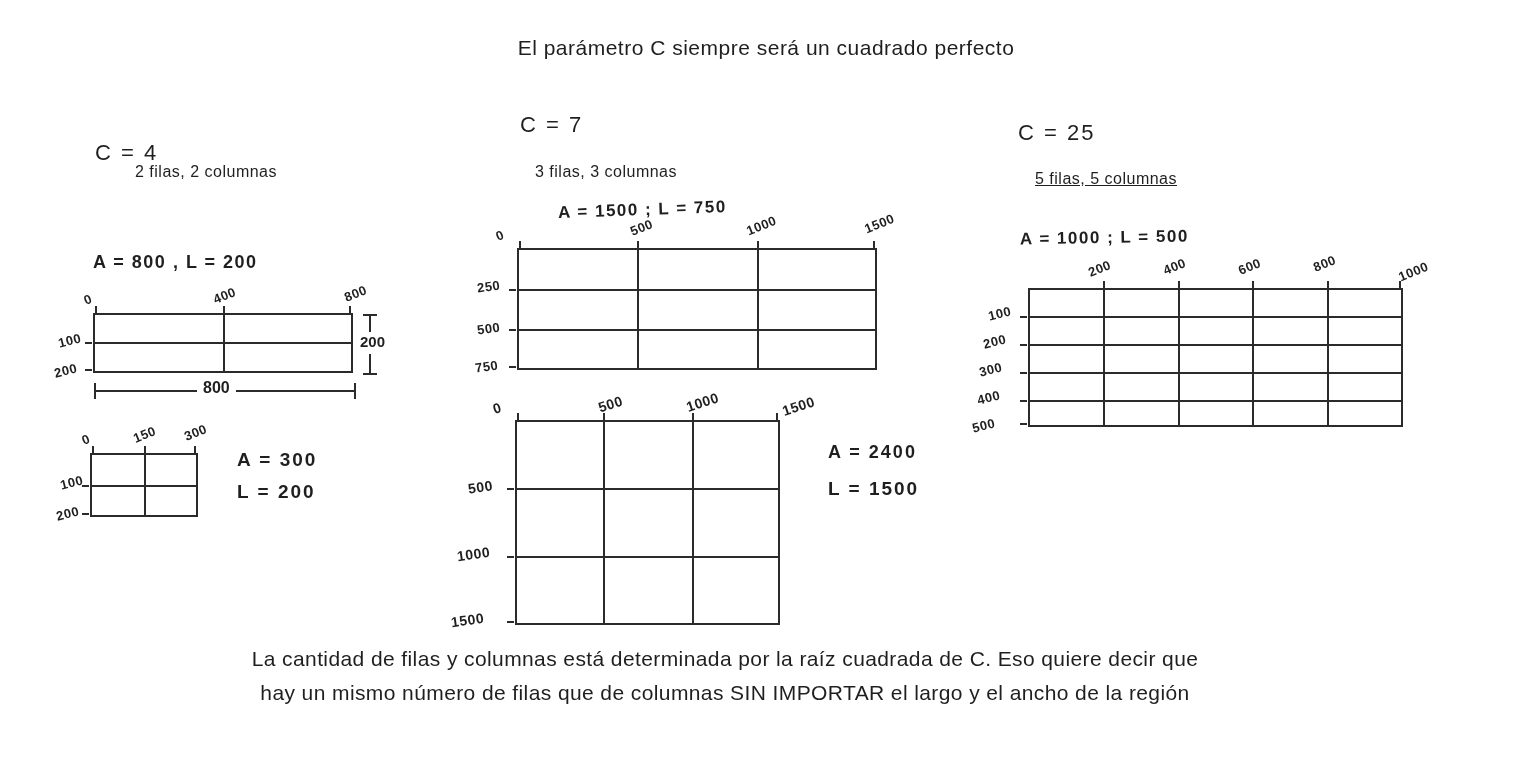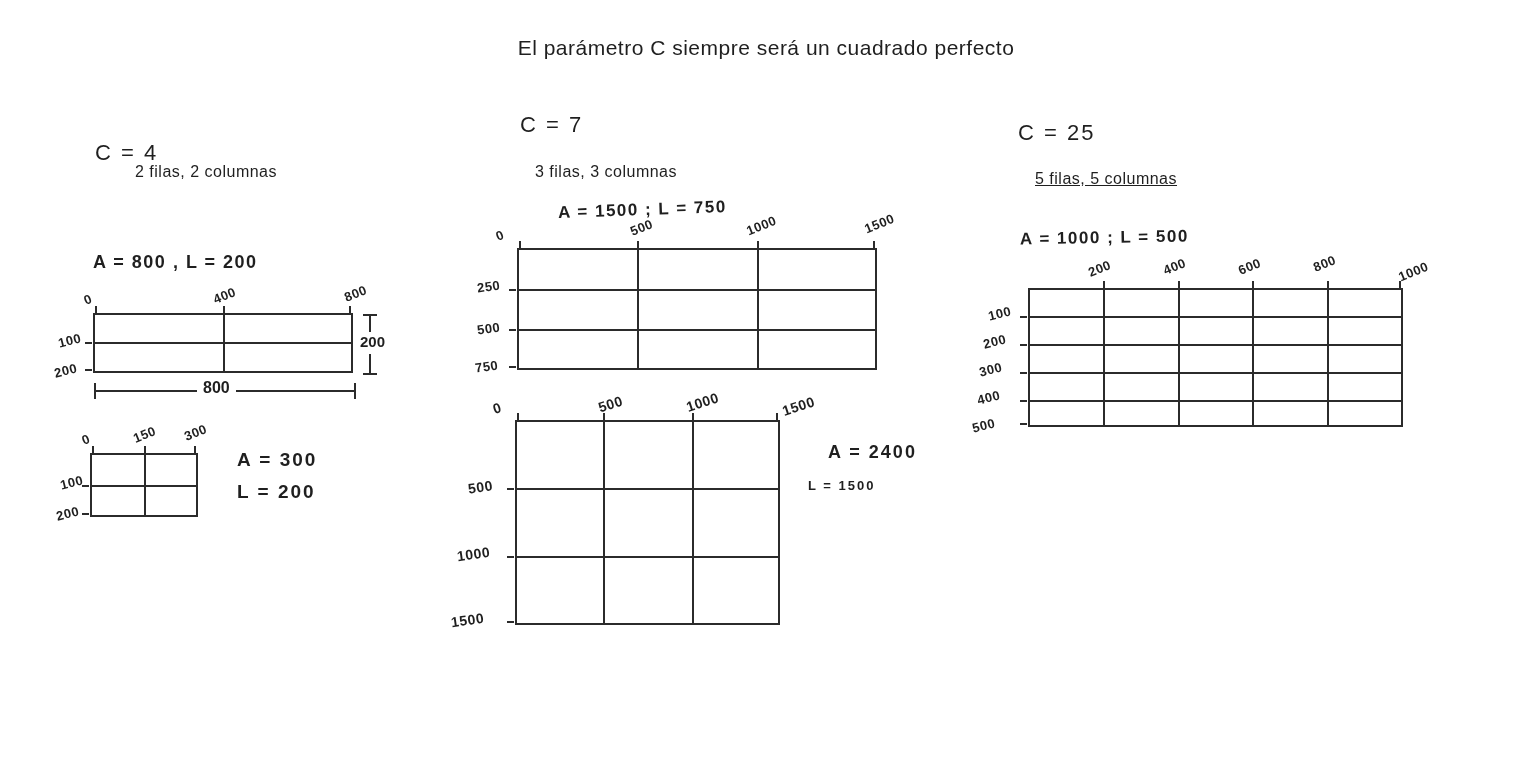--- a/index.html
+++ b/index.html
@@ -128,21 +128,21 @@
     <div class="tickh" style="top:199px;"></div>
   </div>
   <span class="t xtick2" style="left:493px;top:400px;">0</span>
   <span class="t xtick2" style="left:598px;top:396px;">500</span>
   <span class="t xtick2" style="left:686px;top:394px;">1000</span>
   <span class="t xtick2" style="left:782px;top:398px;">1500</span>
   <span class="t ytick2" style="left:468px;top:479px;font-size:14px;">500</span>
   <span class="t ytick2" style="left:457px;top:546px;font-size:14px;">1000</span>
   <span class="t ytick2" style="left:451px;top:612px;font-size:14px;">1500</span>
   <span class="t sidelabel" style="left:828px;top:442px;font-size:18px;">A = 2400</span>
-  <span class="t sidelabel" style="left:808px;top:478px;font-size:13px;">L = 1500</span>
+  <span class="t sidelabel" style="left:828px;top:478px;font-size:19px;">L = 1500</span>
 
   <div class="t clabel" style="left:1018px;top:120px;text-align:center;">C = 25</div>
   <div class="t rowscols" style="left:1035px;top:170px;text-decoration:underline;">5 filas, 5 columnas</div>
   <div class="t params" style="left:1020px;top:228px;font-size:17px;transform:rotate(-1deg);">A = 1000 ;  L = 500</div>
 
   <div class="grid" style="left:1028px;top:288px;width:375px;height:139px;">
     <div class="vline" style="left:73px;"></div>
     <div class="vline" style="left:148px;"></div>
     <div class="vline" style="left:222px;"></div>
     <div class="vline" style="left:297px;"></div>
@@ -165,14 +165,18 @@
   <span class="t xtick" style="left:1163px;top:259px;">400</span>
   <span class="t xtick" style="left:1238px;top:259px;">600</span>
   <span class="t xtick" style="left:1313px;top:256px;">800</span>
   <span class="t xtick" style="left:1398px;top:264px;">1000</span>
   <span class="t ytick" style="left:988px;top:306px;">100</span>
   <span class="t ytick" style="left:983px;top:334px;">200</span>
   <span class="t ytick" style="left:979px;top:362px;">300</span>
   <span class="t ytick" style="left:977px;top:390px;">400</span>
   <span class="t ytick" style="left:972px;top:418px;">500</span>
 
+  <div class="t footer">
+    <div>La cantidad de filas y columnas está determinada por la raíz cuadrada de C. Eso quiere decir que</div>
+    <div>hay un mismo número de filas que de columnas SIN IMPORTAR el largo y el ancho de la región</div>
+  </div>
 
 </div>
 
 </body></html>

